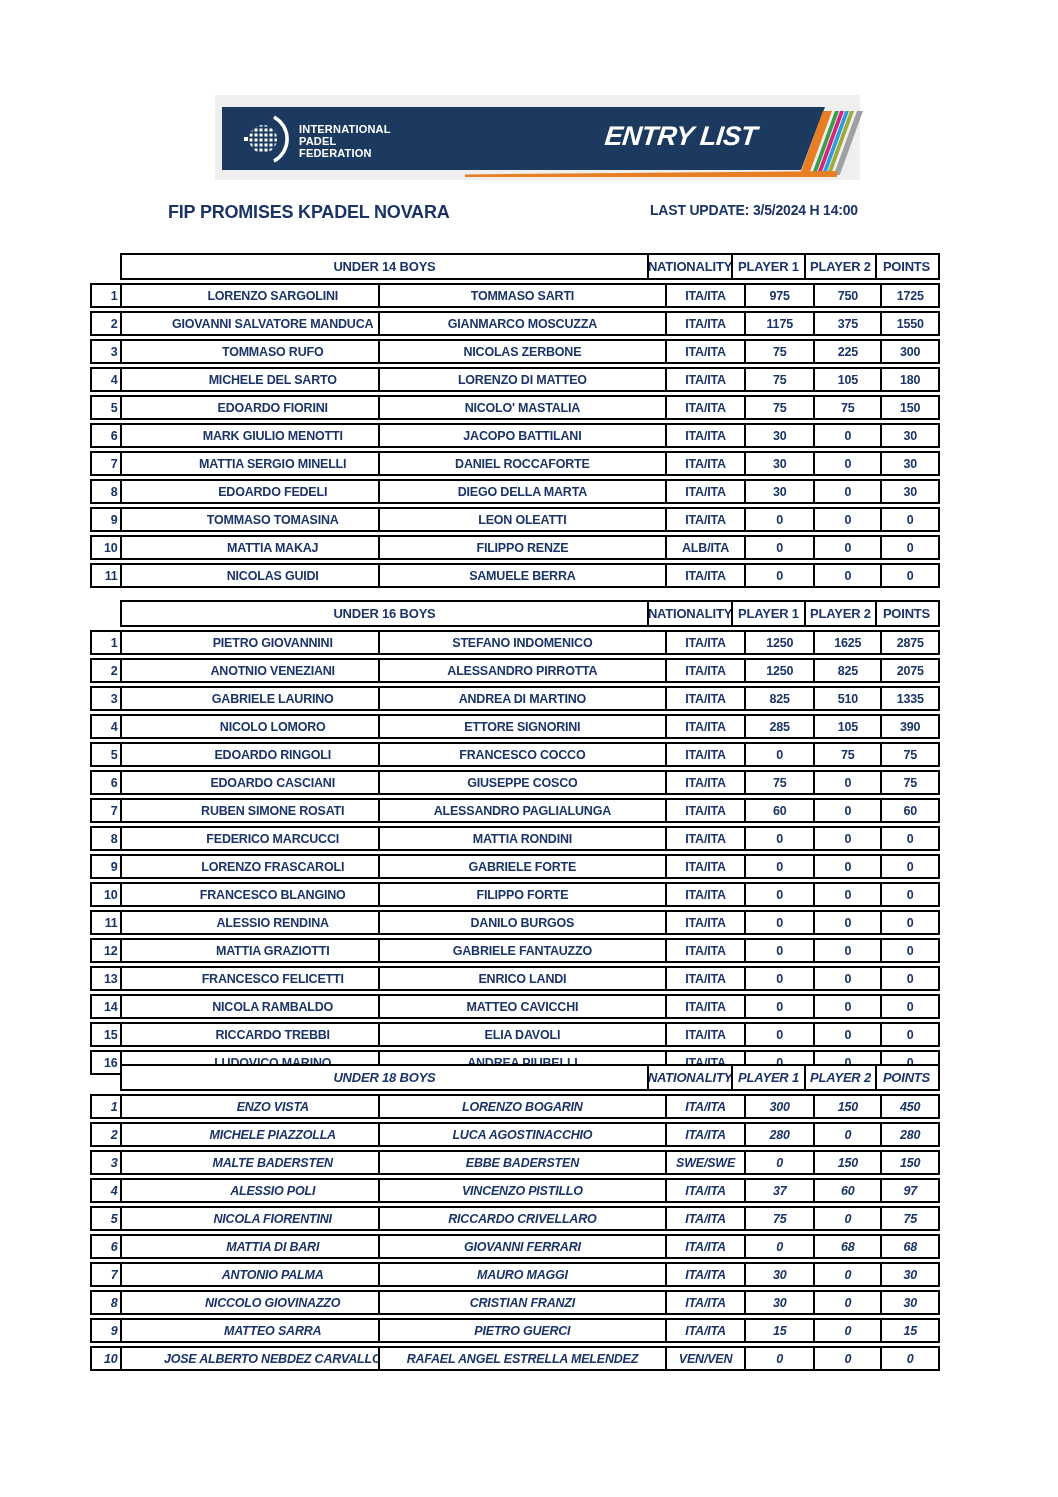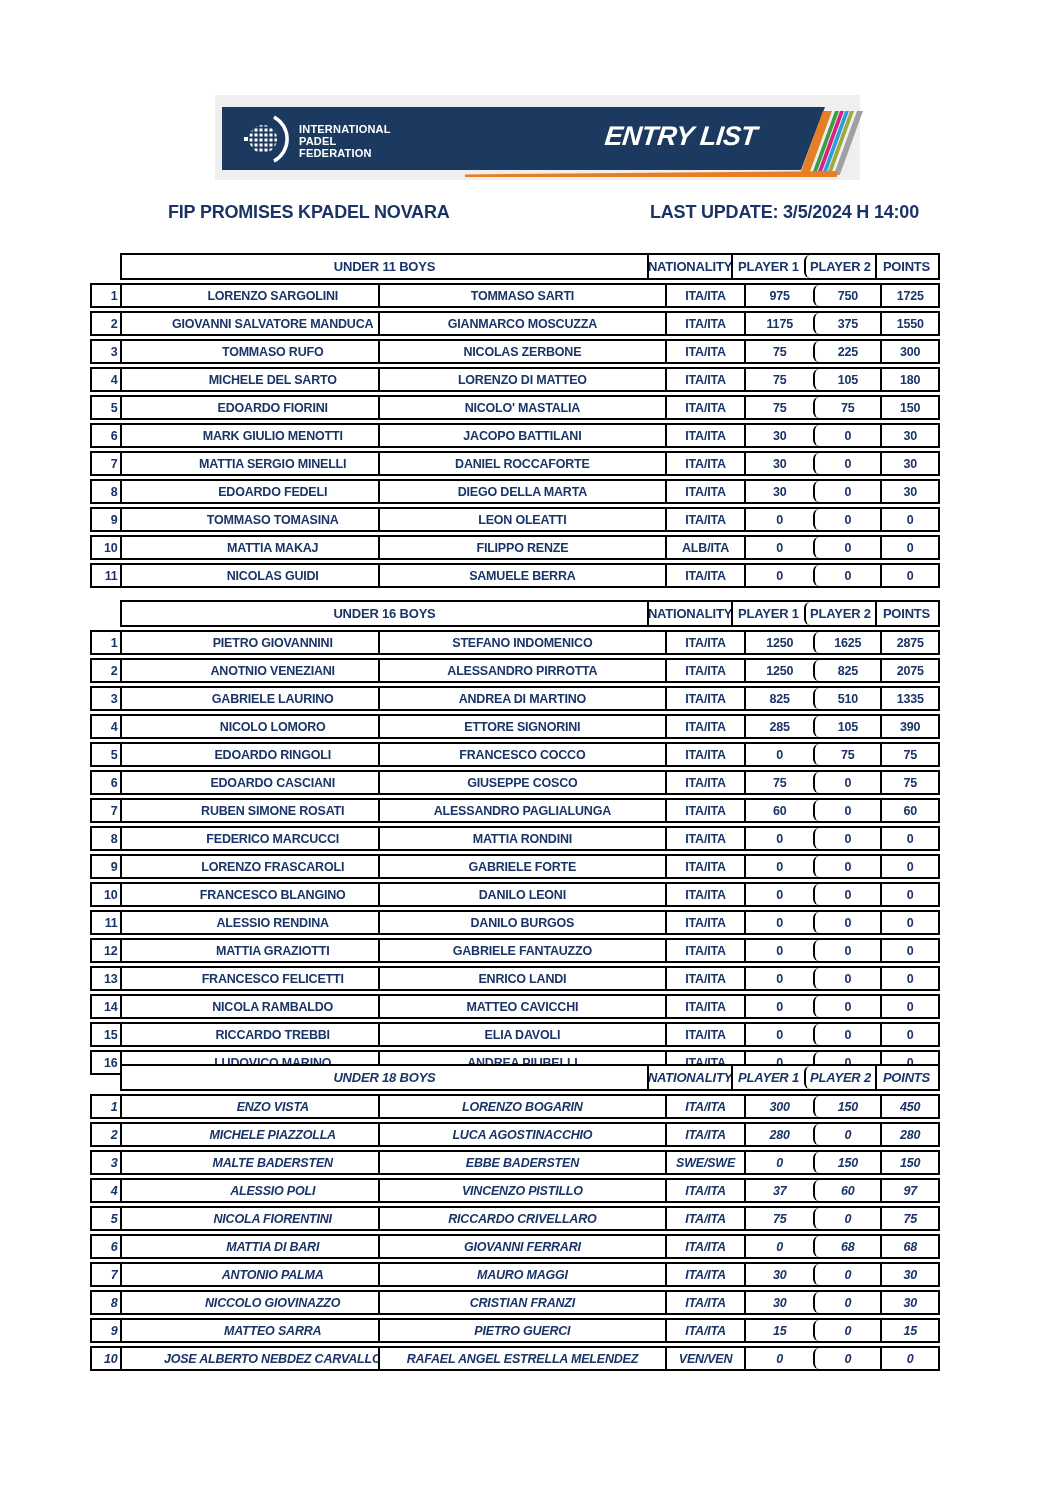--- a/index.html
+++ b/index.html
@@ -16,36 +16,36 @@
   .logo-text{color:#fff;font-size:11px;line-height:1.12;letter-spacing:.2px;font-weight:700;}
   .entry-title{position:absolute;right:68px;top:14px;color:#fff;font-size:27px;
     font-style:italic;letter-spacing:-.5px;transform:skewX(-6deg);white-space:nowrap;}
   .stripes{position:absolute;left:608px;top:16px;height:64px;display:flex;
     transform:skewX(-20deg);transform-origin:top left;}
   .stripes > div{height:100%;}
   .orange-wedge{position:absolute;left:250px;top:76px;width:372px;height:6px;background:#E87E24;
     clip-path:polygon(0 58%,100% 0,100% 100%,0 100%);}
   
   .event-title{position:absolute;left:168px;top:202px;font-size:18px;letter-spacing:-.2px;}
-  .last-update{position:absolute;left:650px;top:202px;font-size:18px;letter-spacing:-.2px;text-align:center;}
+  .last-update{position:absolute;left:650px;top:202px;font-size:14px;letter-spacing:-.2px;text-align:center;}
   
   .etable{position:absolute;left:90px;width:850px;}
   .trow,.thead{display:flex;border:2px solid #000;background:#fff;box-sizing:border-box;
     margin-bottom:3px;align-items:stretch;}
   .trow{height:25px;}
   .thead{height:27px;margin-left:30px;}
   .cell{box-sizing:border-box;border-left:2px solid #000;display:flex;align-items:center;
     justify-content:center;font-size:12.5px;letter-spacing:-.2px;white-space:nowrap;overflow:hidden;}
   .trow .cell:first-child,.thead .cell:first-child{border-left:none;}
   .c-rank{width:30px;justify-content:flex-end;padding-right:3px;}
   .c-name{width:270px;padding-left:45px;}
   .c-name2{width:304px;}
   .c-nat{width:84px;text-align:right;}
   .c-p1{width:73px;}
-  .c-p2{width:71px;border-radius:6px;}
+  .c-p2{width:71px;}
   .c-pts{width:61px;}
   .c-group{width:525px;}
   .thead .cell{font-size:13px;}
   #table-u14{top:253px;}
   #table-u16{top:600px;}
   #table-u18{top:1064px;font-style:italic;}
 </style>
 </head>
 <body>
 
@@ -81,21 +81,21 @@
       <div style="width: 6px; margin-left: 3px; background: rgb(158, 160, 164);"></div>
     </div>
   <div class="orange-wedge"></div>
 </div>
 
 <div class="event-title">FIP PROMISES KPADEL NOVARA</div>
 <div class="last-update">LAST UPDATE: 3/5/2024 H 14:00</div>
 
 <div class="etable" id="table-u14">
   <div class="thead">
-    <div class="cell c-group">UNDER 11 BOYS</div>
+    <div class="cell c-group">UNDER 14 BOYS</div>
     <div class="cell c-nat">NATIONALITY</div>
     <div class="cell c-p1">PLAYER 1</div>
     <div class="cell c-p2">PLAYER 2</div>
     <div class="cell c-pts">POINTS</div>
   </div>
   <div>
       <div class="trow">
         <div class="cell c-rank">1</div>
         <div class="cell c-name">LORENZO SARGOLINI</div>
         <div class="cell c-name2">TOMMASO SARTI</div>
@@ -283,21 +283,21 @@
         <div class="cell c-name">LORENZO FRASCAROLI</div>
         <div class="cell c-name2">GABRIELE FORTE</div>
         <div class="cell c-nat">ITA/ITA</div>
         <div class="cell c-p1">0</div>
         <div class="cell c-p2">0</div>
         <div class="cell c-pts">0</div>
       </div>
       <div class="trow">
         <div class="cell c-rank">10</div>
         <div class="cell c-name">FRANCESCO BLANGINO</div>
-        <div class="cell c-name2">DANILO LEONI</div>
+        <div class="cell c-name2">FILIPPO FORTE</div>
         <div class="cell c-nat">ITA/ITA</div>
         <div class="cell c-p1">0</div>
         <div class="cell c-p2">0</div>
         <div class="cell c-pts">0</div>
       </div>
       <div class="trow">
         <div class="cell c-rank">11</div>
         <div class="cell c-name">ALESSIO RENDINA</div>
         <div class="cell c-name2">DANILO BURGOS</div>
         <div class="cell c-nat">ITA/ITA</div>

